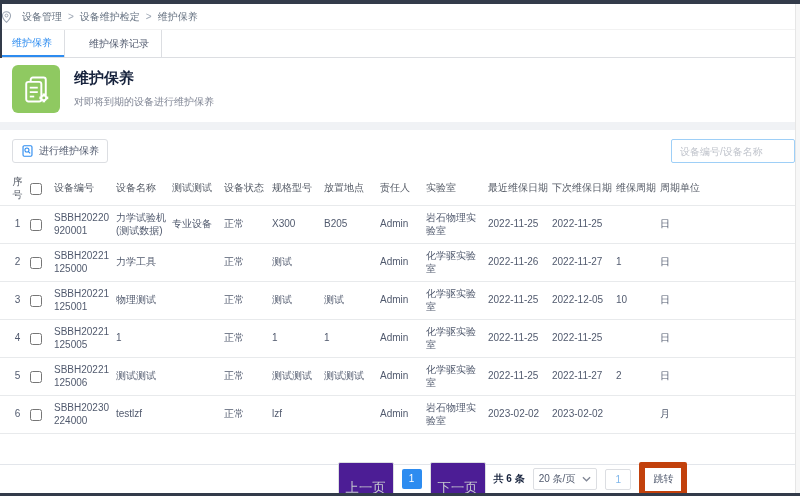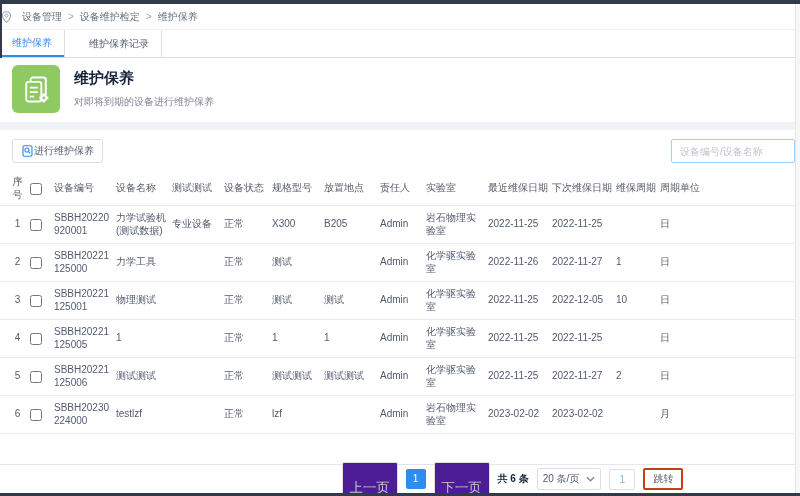--- a/index.html
+++ b/index.html
@@ -26,21 +26,21 @@
   .page { position:absolute; top:58px; left:0; width:795px; bottom:3px; background:#f0f2f5; display:flex; flex-direction:column; }
 
   .title-card { background:#fff; padding:7px 14px 9px 12px; display:flex; align-items:center; }
   .icon-badge { width:48px; height:48px; border-radius:6px; background:#8fc961; display:flex; align-items:center; justify-content:center; margin-right:14px; flex:none; }
   .title-text h1 { font-size:15px; font-weight:bold; color:#17233d; margin-bottom:7px; }
   .subtitle { color:#808695; font-size:10px; }
   .gray-gap { height:8px; }
 
   .main-card { background:#fff; flex:1; display:flex; flex-direction:column; overflow:hidden; }
   .toolbar { display:flex; justify-content:space-between; align-items:center; padding:9px 0 9px 12px; }
-  .btn-maintain { display:inline-flex; align-items:center; padding:4px 8px; background:#fff;
+  .btn-maintain { display:inline-flex; align-items:center; gap:5px; padding:4px 8px; background:#fff;
     border:1px solid #dcdee2; border-radius:3px; color:#515a6e; font-size:10px; cursor:pointer; }
   .search-input { width:124px; height:24px; border:1px solid #9ecff7; border-radius:2px; padding:0 8px;
     font-size:10px; color:#515a6e; outline:none; font-family:inherit; }
   .search-input::placeholder { color:#c0c4cc; }
 
   table { width:100%; border-collapse:collapse; table-layout:fixed; font-size:10px; }
   th, td { text-align:left; font-weight:normal; color:#515a6e; border-bottom:1px solid #e8eaec;
     padding:6px 3px 6px 0; vertical-align:middle; word-break:break-all; line-height:1.25; }
   th { color:#555b66; padding-top:4px; padding-bottom:4px; }
   th:first-child, td:first-child { padding-left:8px;text-align:center; }
@@ -50,21 +50,21 @@
     justify-content:center; gap:8px; padding-left:230px; }
   .pg-btn { height:20px; line-height:18px; padding:16px 7px; border:1px solid #dcdee2; border-radius:2px;
     background:#4c1d95; color:#c5c8ce; cursor:default; }
   .pg-num { min-width:20px; height:20px; line-height:20px; text-align:center; background:#2d8cf0; color:#fff;
     border-radius:2px; padding:0 4px; cursor:pointer; }
   .pg-total { color:#17233d; font-weight:bold; }
   .pg-select { height:22px; border:1px solid #dcdee2; border-radius:2px; padding:0 5px; display:flex;
     align-items:center; gap:7px; background:#fff; cursor:pointer; }
   .pg-jump-input { width:26px; height:21px; border:1px solid #dcdee2; border-radius:2px; text-align:center;
     color:#7eb6ea; font-size:10px; outline:none; font-family:inherit; }
-  .pg-jump-btn { height:22px; padding:0 8px; border:2px solid #c2410c; border-radius:2px; background:#fff;
+  .pg-jump-btn { height:35px; padding:0 8px; border:6px solid #c2410c; border-radius:2px; background:#fff;
     color:#515a6e; font-size:10px; cursor:pointer; }
 </style>
 </head>
 <body>
 
 <div class="topbar"></div>
 <div class="left-edge"></div>
 
 <div class="breadcrumb-bar">
   <span class="pin">

